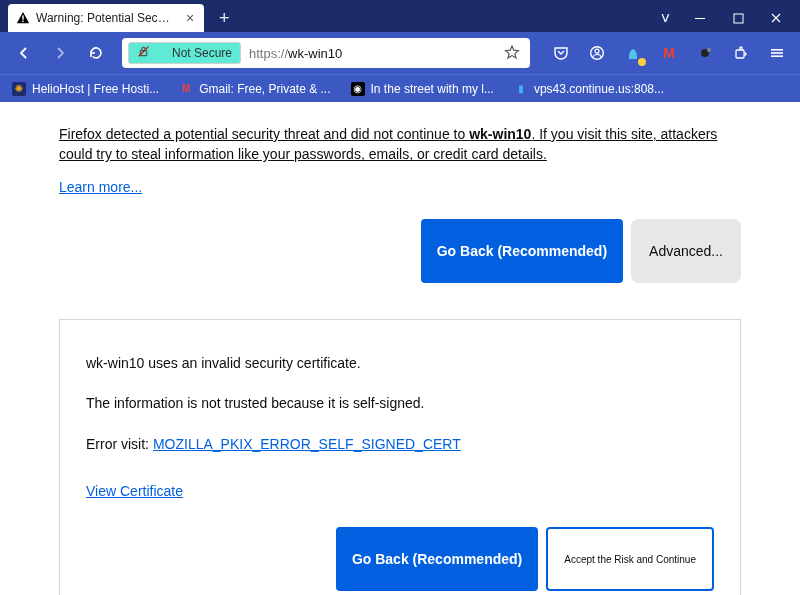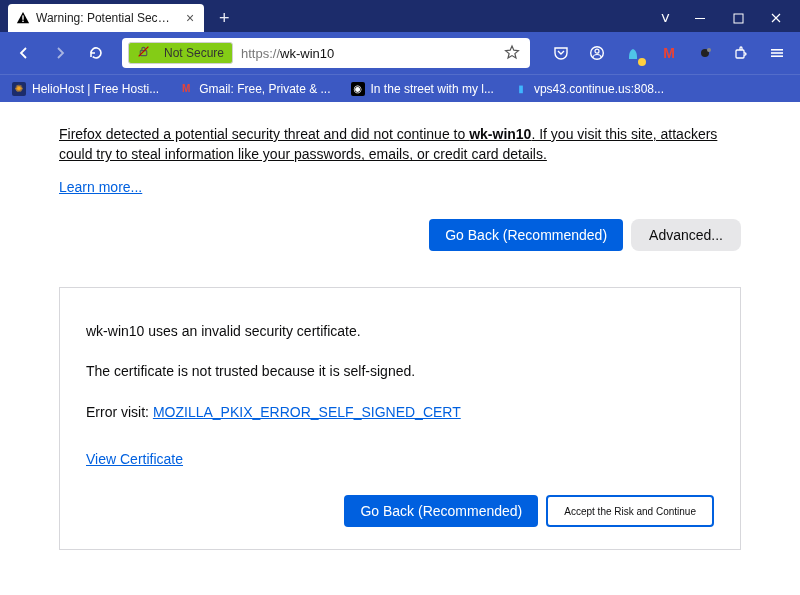--- a/index.html
+++ b/index.html
@@ -59,27 +59,27 @@
     margin: 0 6px;
     background: #fff;
     border-radius: 4px;
     display: flex;
     align-items: center;
     padding: 0 6px;
     font-size: 13px;
     color: #555;
   }
   .sec-chip {
-    display: flex; align-items: center; gap: 14px;
+    display: flex; align-items: center; gap: 22px;
     border: 1px solid #d0d0d0;
     border-radius: 3px;
     padding: 2px 8px;
     margin-right: 8px;
     color: #333;
-    background: #84cc16;
+    background: #5eead4;
     font-size: 12px;
   }
   .url-text { color: #777; }
   .url-text .host { color: #111; }
   .star { color: #555; padding: 0 4px; }
   .right-icons { display: flex; gap: 6px; align-items: center; padding-left: 6px; }
   .right-icons .ic { width: 30px; height: 30px; display: flex; align-items: center; justify-content: center; color: #fff; font-size: 14px; cursor: default; }
   .ext-yellow { position: relative; }
 
   
@@ -118,22 +118,22 @@
     line-height: 1.45;
     color: #0c0c0d;
     margin-bottom: 14px;
     text-decoration: underline;
   }
   .learn { font-size: 14px; }
   .link { color: #0060df; text-decoration: underline; cursor: default; }
 
   .row-buttons { margin-top: 24px; display: flex; gap: 8px; justify-content: flex-end; }
   .btn-primary {
-    background: #0060df; color: #fff; font-weight: 400;
-    border: none; padding: 8px 16px; border-radius: 4px; font-size: 14px; cursor: default;
+    background: #0060df; color: #fff; font-weight: 700;
+    border: none; padding: 24px 16px; border-radius: 4px; font-size: 14px; cursor: default;
   }
   .btn-secondary {
     background: #e7e7e9; color: #0c0c0d; font-weight: 500;
     border: none; padding: 8px 18px; border-radius: 8px; font-size: 14px; cursor: default;
   }
   .btn-outline {
     background: #fff; color: #0c0c0d; font-weight: 500;
     border: 2px solid #0060df; padding: 7px 16px; border-radius: 4px; font-size: 10px; cursor: default;
   }
 
@@ -300,21 +300,21 @@
     </p>
     <p class="learn"><a class="link">Learn more...</a></p>
 
     <div class="row-buttons">
       <button class="btn-primary">Go Back (Recommended)</button>
       <button class="btn-secondary">Advanced...</button>
     </div>
 
     <div class="panel">
       <p>wk-win10 uses an invalid security certificate.</p>
-      <p>The certificate is not trusted because it is self-signed.</p>
+      <p>The information is not trusted because it is self-signed.</p>
       <p class="error-line">
         <span>Error visit: </span><a class="link">MOZILLA_PKIX_ERROR_SELF_SIGNED_CERT</a>
       </p>
       <p><a class="link">View Certificate</a></p>
 
       <div class="panel-buttons">
         <button class="btn-primary">Go Back (Recommended)</button>
         <button class="btn-outline">Accept the Risk and Continue</button>
       </div>
     </div>

